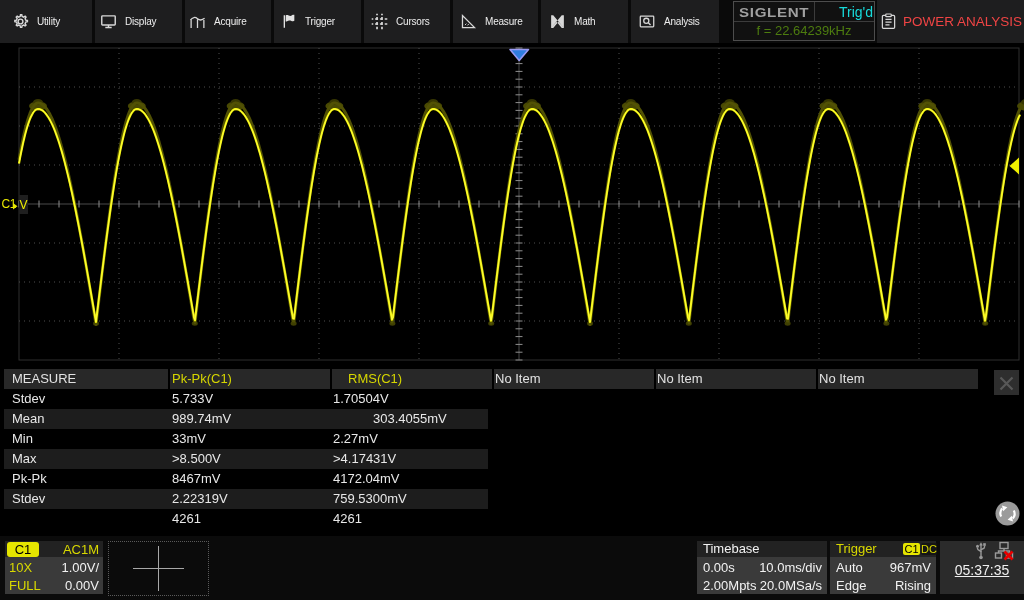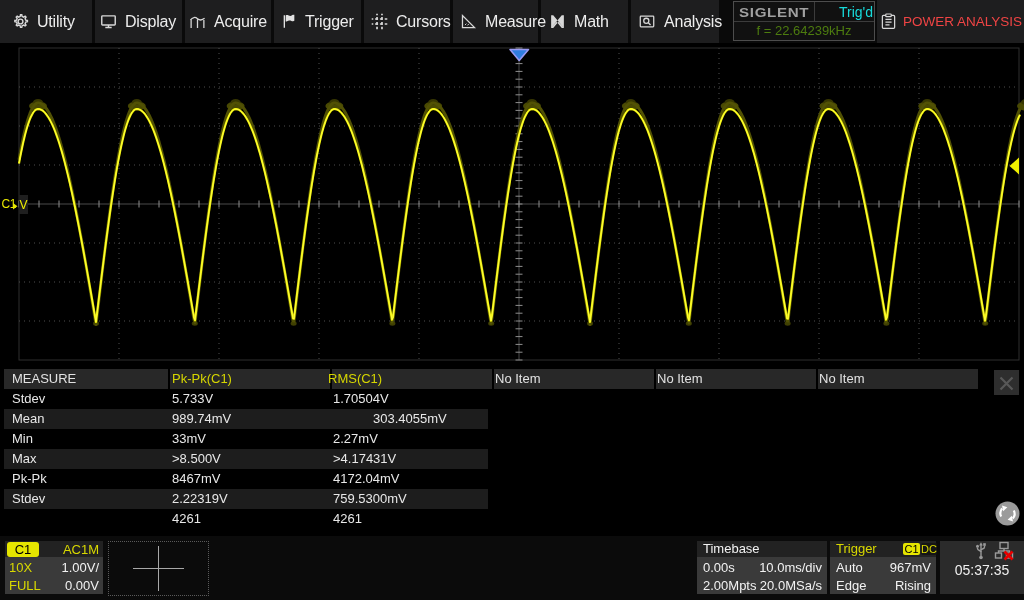--- a/index.html
+++ b/index.html
@@ -3,21 +3,21 @@
 <meta charset="utf-8">
 <style>
   html,body{margin:0;padding:0;background:#000;}
   body{width:1024px;height:600px;position:relative;overflow:hidden;
        font-family:"Liberation Sans", sans-serif;}
   .abs{position:absolute;}
   
   #menubar{left:0;top:0;width:1024px;height:43px;background:#0a0a0a;}
   .msec{position:absolute;top:0;height:43px;background:#1e1e1f;}
   .mitem{position:absolute;top:0;height:43px;display:flex;align-items:center;
-         color:#ededed;font-size:16px;letter-spacing:-0.2px;}
+         color:#ededed;font-size:10px;letter-spacing:-0.2px;}
   .mitem svg{margin-right:8px;}
   
   #sigbox{left:733px;top:1px;width:140px;height:38px;border:1px solid #4d4d4d;background:#111;}
   #sigbox .cell-divider-v{position:absolute;left:80px;top:0;width:1px;height:19px;background:#3c3c3c;}
   #sigbox .cell-divider-h{position:absolute;left:0;top:19px;width:140px;height:1px;background:#3c3c3c;}
   #siglogo{position:absolute;left:5px;top:3px;width:74px;height:14px;color:#a0a0a0;
     font-weight:bold;font-size:13.5px;letter-spacing:0.6px;transform:scale(1.12,1.0);transform-origin:0 50%;}
   #trigd{position:absolute;left:81px;top:2px;width:58px;height:16px;color:#17dbdb;
     font-size:14px;text-align:right;}
   #freq{position:absolute;left:0;top:21px;width:140px;color:#4d7c0f;font-size:13px;text-align:center;}
@@ -175,21 +175,21 @@
 </svg>
 
 <div class="hcell" style="left:4px;width:164px;"></div>
 <div class="hcell" style="left:170px;width:160px;"></div>
 <div class="hcell" style="left:332px;width:160px;"></div>
 <div class="hcell" style="left:494px;width:160px;"></div>
 <div class="hcell" style="left:656px;width:160px;"></div>
 <div class="hcell" style="left:818px;width:160px;"></div>
 <div class="htext" style="left:12px;">MEASURE</div>
 <div class="htext yel" style="left:172px;">Pk-Pk(C1)</div>
-<div class="htext yel" style="left:328px;">RMS(C1)</div>
+<div class="htext yel" style="left:348px;">RMS(C1)</div>
 <div class="htext" style="left:495px;">No Item</div>
 <div class="htext" style="left:657px;">No Item</div>
 <div class="htext" style="left:819px;">No Item</div>
 <div id="closebtn" class="abs">
   <svg width="25" height="25" viewBox="0 0 25 25">
       <path d="M6.5 7.5 L18.5 19.5 M18.5 7.5 L6.5 19.5" stroke="#585858" stroke-width="2.2"></path>
     </svg>
 </div>
 <div class="stripe" style="top:409px;"></div>
 <div class="stripe" style="top:449px;"></div>
@@ -272,14 +272,14 @@
   </g>
 
   <g stroke="#9a9a9a" stroke-width="1.4" fill="none">
     <rect x="27" y="1.5" width="8" height="6"></rect>
     <rect x="22.5" y="12" width="6" height="5"></rect>
     <rect x="33.5" y="12" width="6" height="5"></rect>
     <path d="M31 7.5 V10 M25.5 12 V10 H36.5 V12"></path>
   </g>
   <path d="M31.5 10.5 l8 8 M39.5 10.5 l-8 8" stroke="#e80000" stroke-width="2.6"></path>
 </svg>
-<div class="clk" style="left:940px;top:562px;">05:37:35</div>
+<div class="clk" style="left:940px;top:562px;text-decoration:underline;">05:37:35</div>
 <div class="clk" style="left:940px;top:580px;margin-top:36px;">2023/5/30</div>
 
 </body></html>

